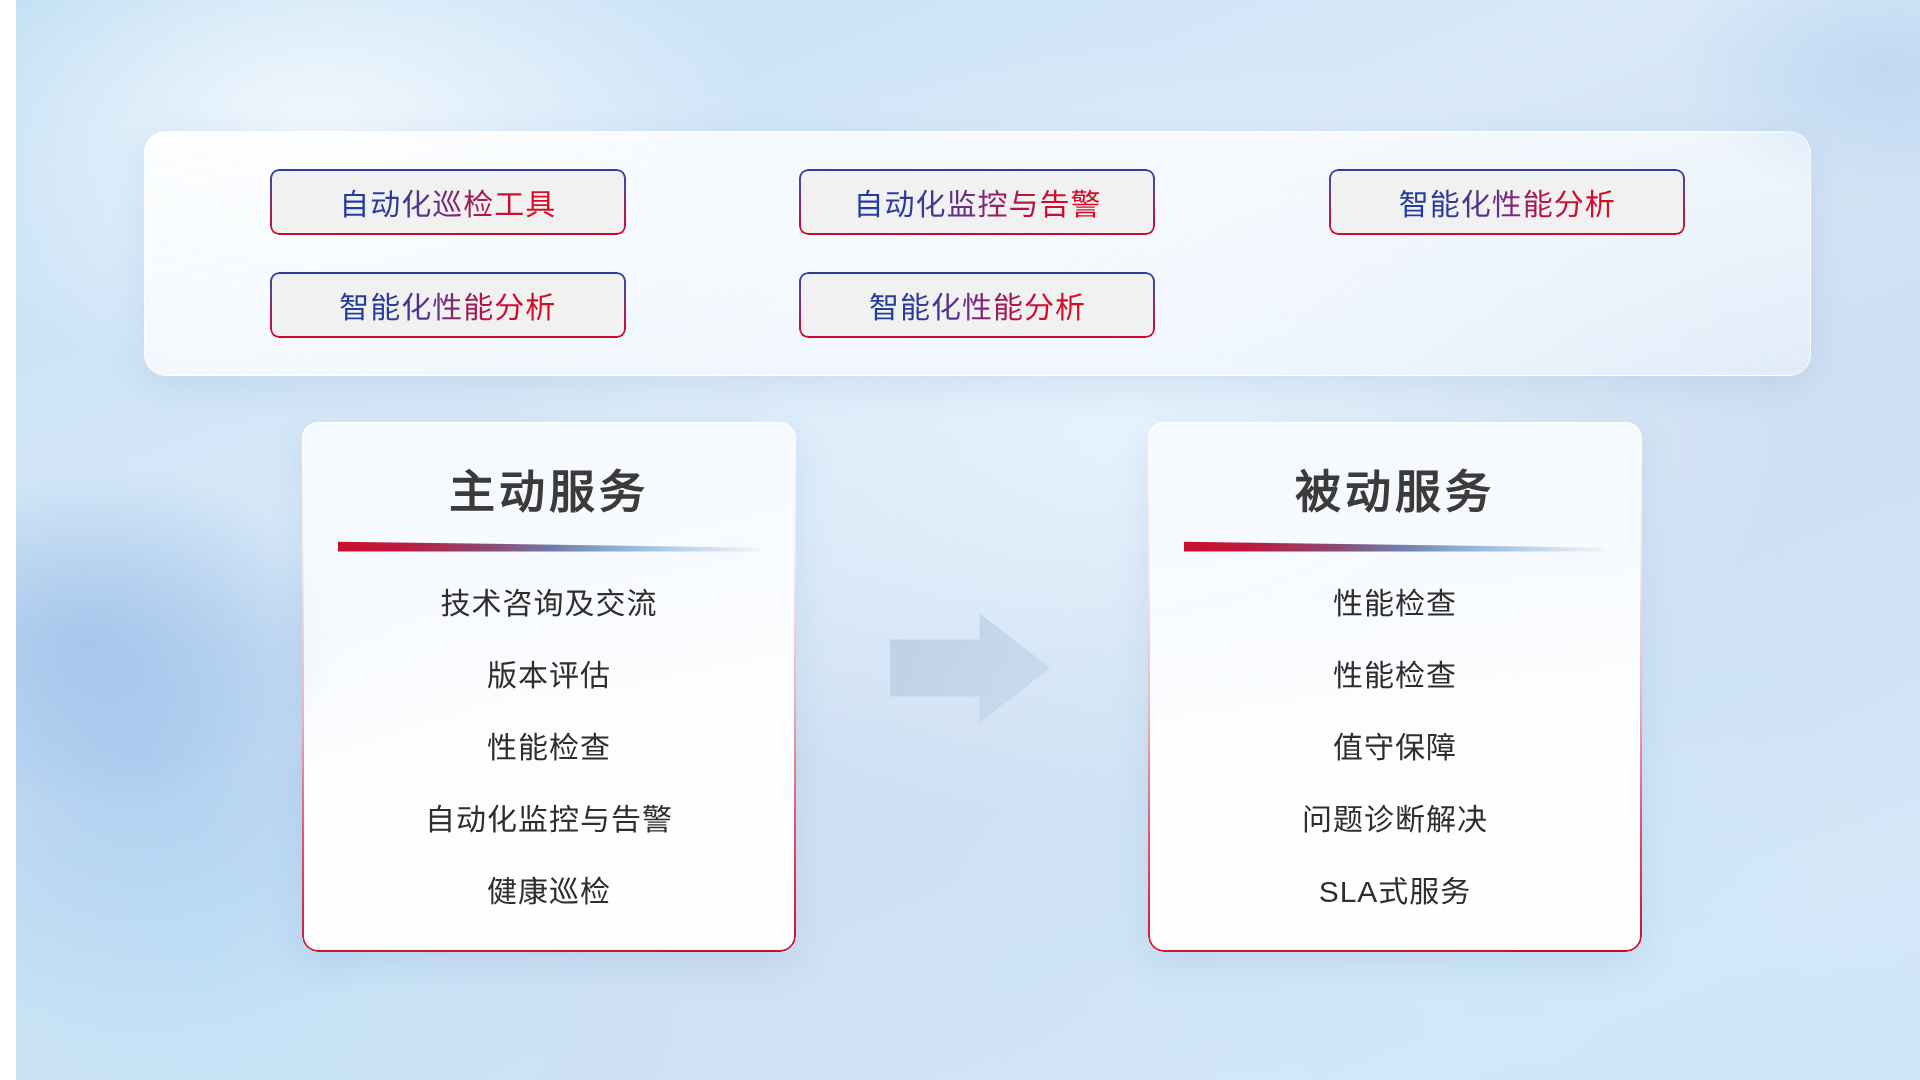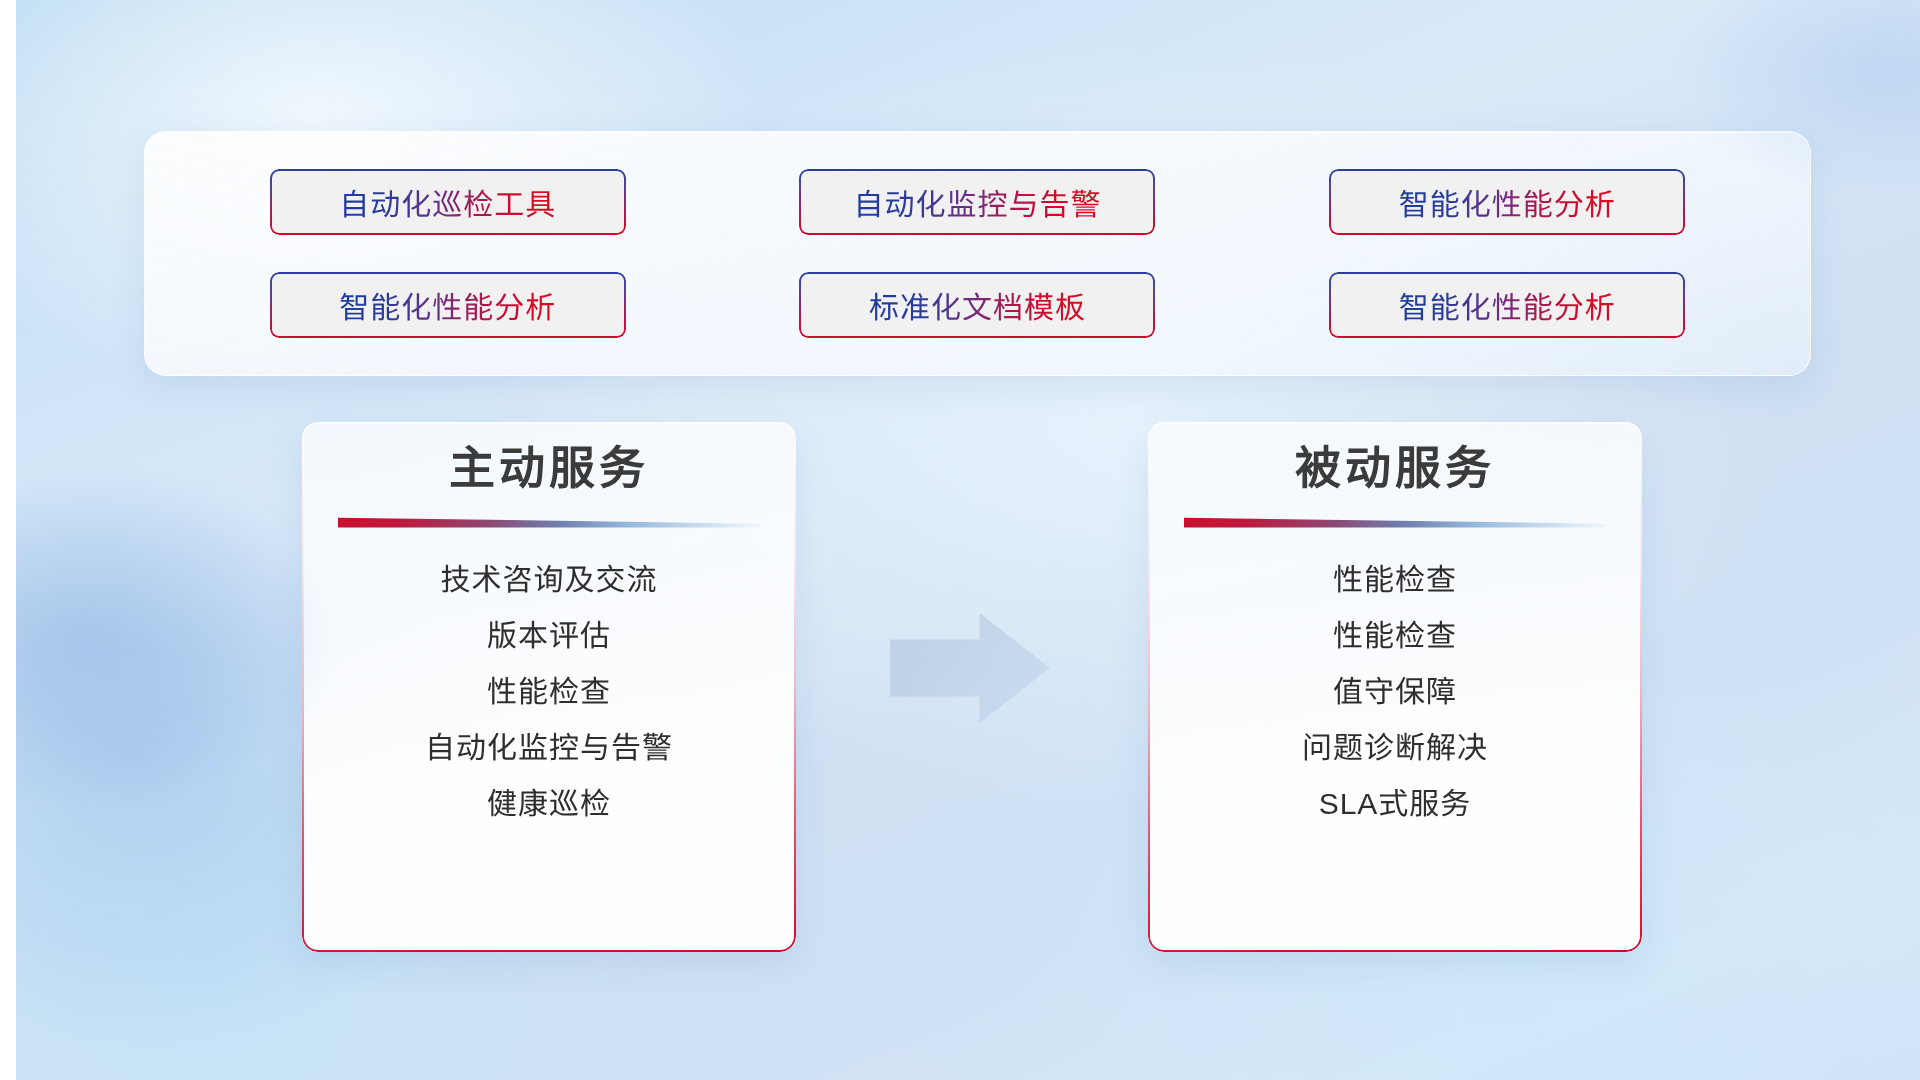--- a/index.html
+++ b/index.html
@@ -164,21 +164,21 @@
   .card-left  { left: 286px; }
   .card-right { left: 1132px; }
 
   .card-inner{
     position:relative;
     z-index:2;
     width:100%; height:100%;
     display:flex;
     flex-direction:column;
     align-items:center;
-    padding-top: 18px;
+    padding-top: 42px;
     box-sizing:border-box;
   }
 
   .card-title {
     font-size: 46px;
     font-weight: 700;
     color: #3b3b3b;
     letter-spacing: 4px;
     line-height: 1.25;
     text-shadow: 0 1px 0 rgba(255,255,255,0.7);
@@ -206,21 +206,21 @@
   }
 
   .card-list {
     list-style: none;
     margin: 0;
     padding: 34px 0 0 0;
     width: 100%;
     display: flex;
     flex-direction: column;
     align-items: center;
-    gap: 20px;
+    gap: 36px;
   }
   .card-list li {
     font-size: 30px;
     color: #2e2e2e;
     letter-spacing: 1px;
     font-weight: 400;
     line-height: 1.2;
     white-space: nowrap;
   }
 
@@ -255,23 +255,20 @@
     </div>
 
     <div class="chip">
       <span class="chip-label">智能化性能分析</span>
     </div>
 
     <div class="chip">
       <span class="chip-label">智能化性能分析</span>
     </div>
 
-    <div class="chip">
-      <span class="chip-label">标准化文档模板</span>
-    </div>
 
     <div class="chip">
       <span class="chip-label">智能化性能分析</span>
     </div>
 
   </div>
 
   <div class="card card-left">
     <div class="card-inner">
       <div class="card-title">主动服务</div>

